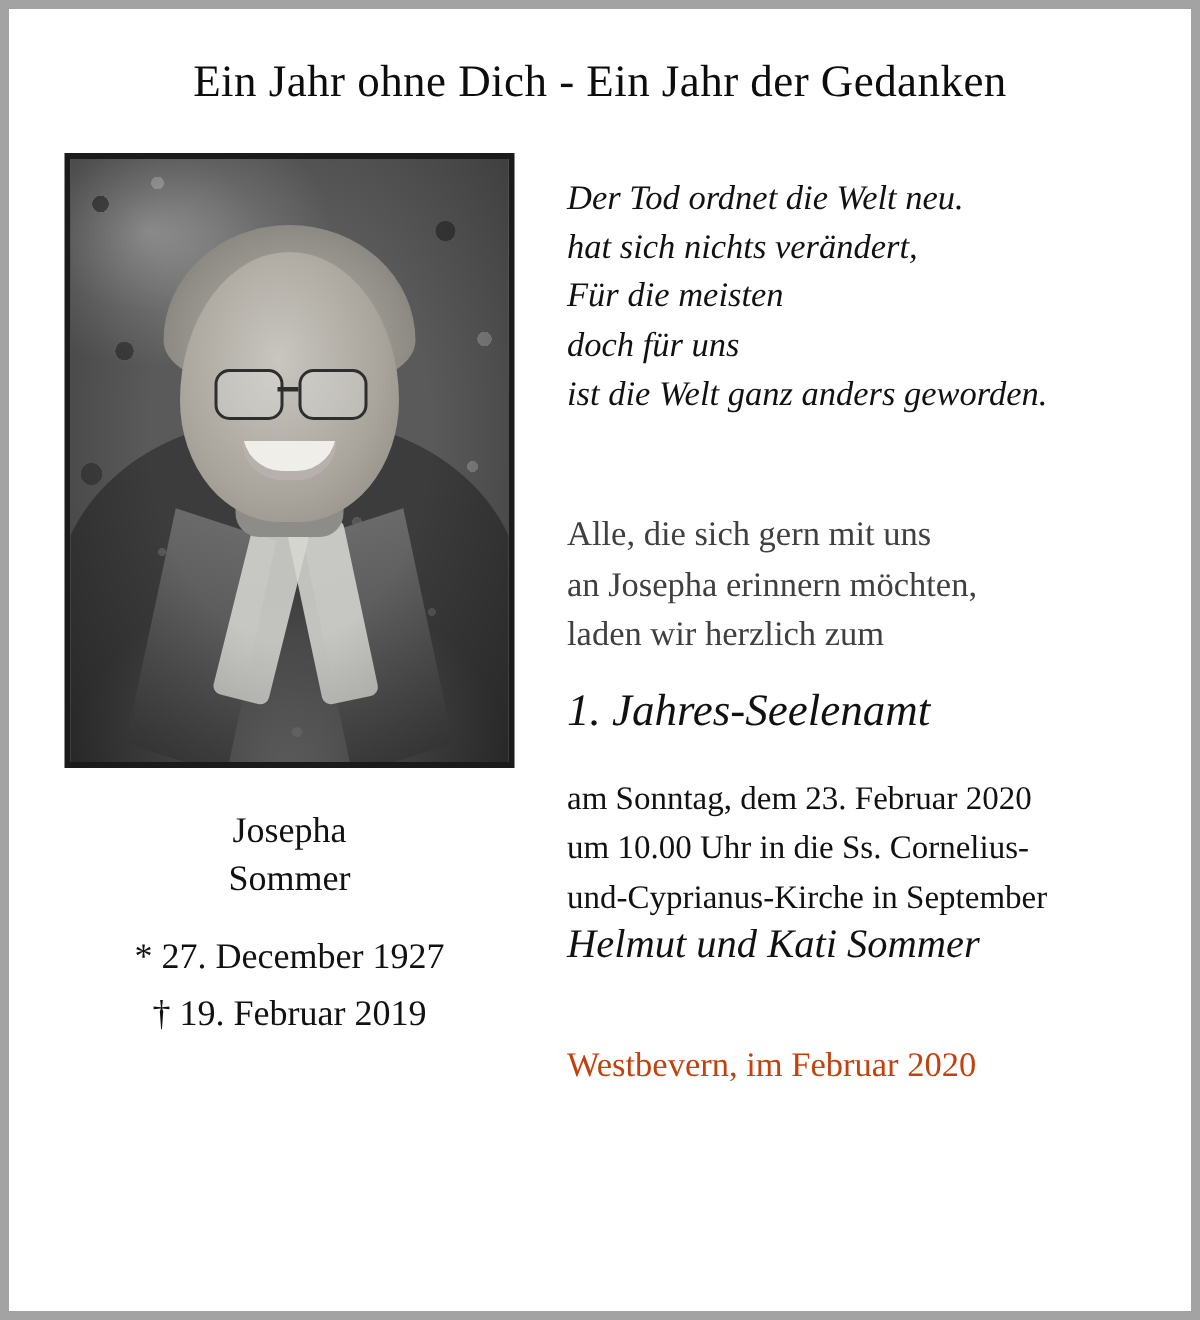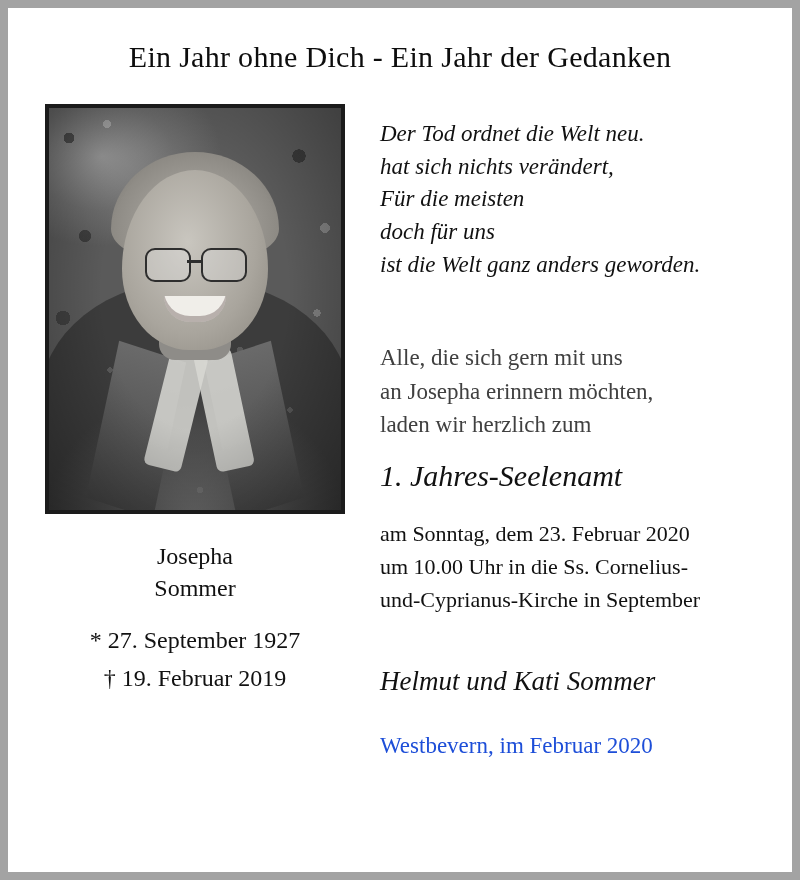--- a/index.html
+++ b/index.html
@@ -12,21 +12,21 @@
     height: 880px;
     font-family: "Liberation Serif", serif;
     color: #111111;
   }
   .card {
     position: relative;
     width: 800px;
     height: 880px;
     box-sizing: border-box;
     background: #ffffff;
-    border: 8px solid #a3a3a3;
+    border: 6px solid #a3a3a3;
     overflow: hidden;
   }
   .inner {
     position: absolute;
     left: 0; top: 0; right: 0; bottom: 0;
     background: #ffffff;
   }
   .headline {
     position: absolute;
     left: 0;
@@ -236,29 +236,28 @@
     font-size: 30px;
     color: #111;
   }
   .details {
     margin-top: 24px;
     font-size: 22px;
     line-height: 1.5;
     color: #111;
   }
   .signers {
-    margin-top: 50px;
     font-style: italic;
     font-size: 27px;
     color: #111;
   }
   .place-date {
-    margin-top: 36px;
+    margin-top: 52px;
     font-size: 23px;
-    color: #1d4ed8;
+    color: #c2410c;
   }
   .line { display: block; }
 </style>
 </head>
 <body>
 
 <div class="card">
   <div class="inner">
 
     <div class="headline">Ein Jahr ohne Dich - Ein Jahr der Gedanken</div>
@@ -286,21 +285,21 @@
         </div>
       </div>
 
       <div class="name">
         <span class="line">Josepha</span>
         <span class="line">Sommer</span>
       </div>
 
 
       <div class="dates">
-        <span class="line">* 27. September 1927</span>
+        <span class="line">* 27. December 1927</span>
         <span class="line">† 19. Februar 2019</span>
       </div>
 
     </div>
 
     <div class="right-col">
 
       <div class="verse">
         <span class="line">Der Tod ordnet die Welt neu.</span>
         <span class="line">hat sich nichts verändert,</span>

